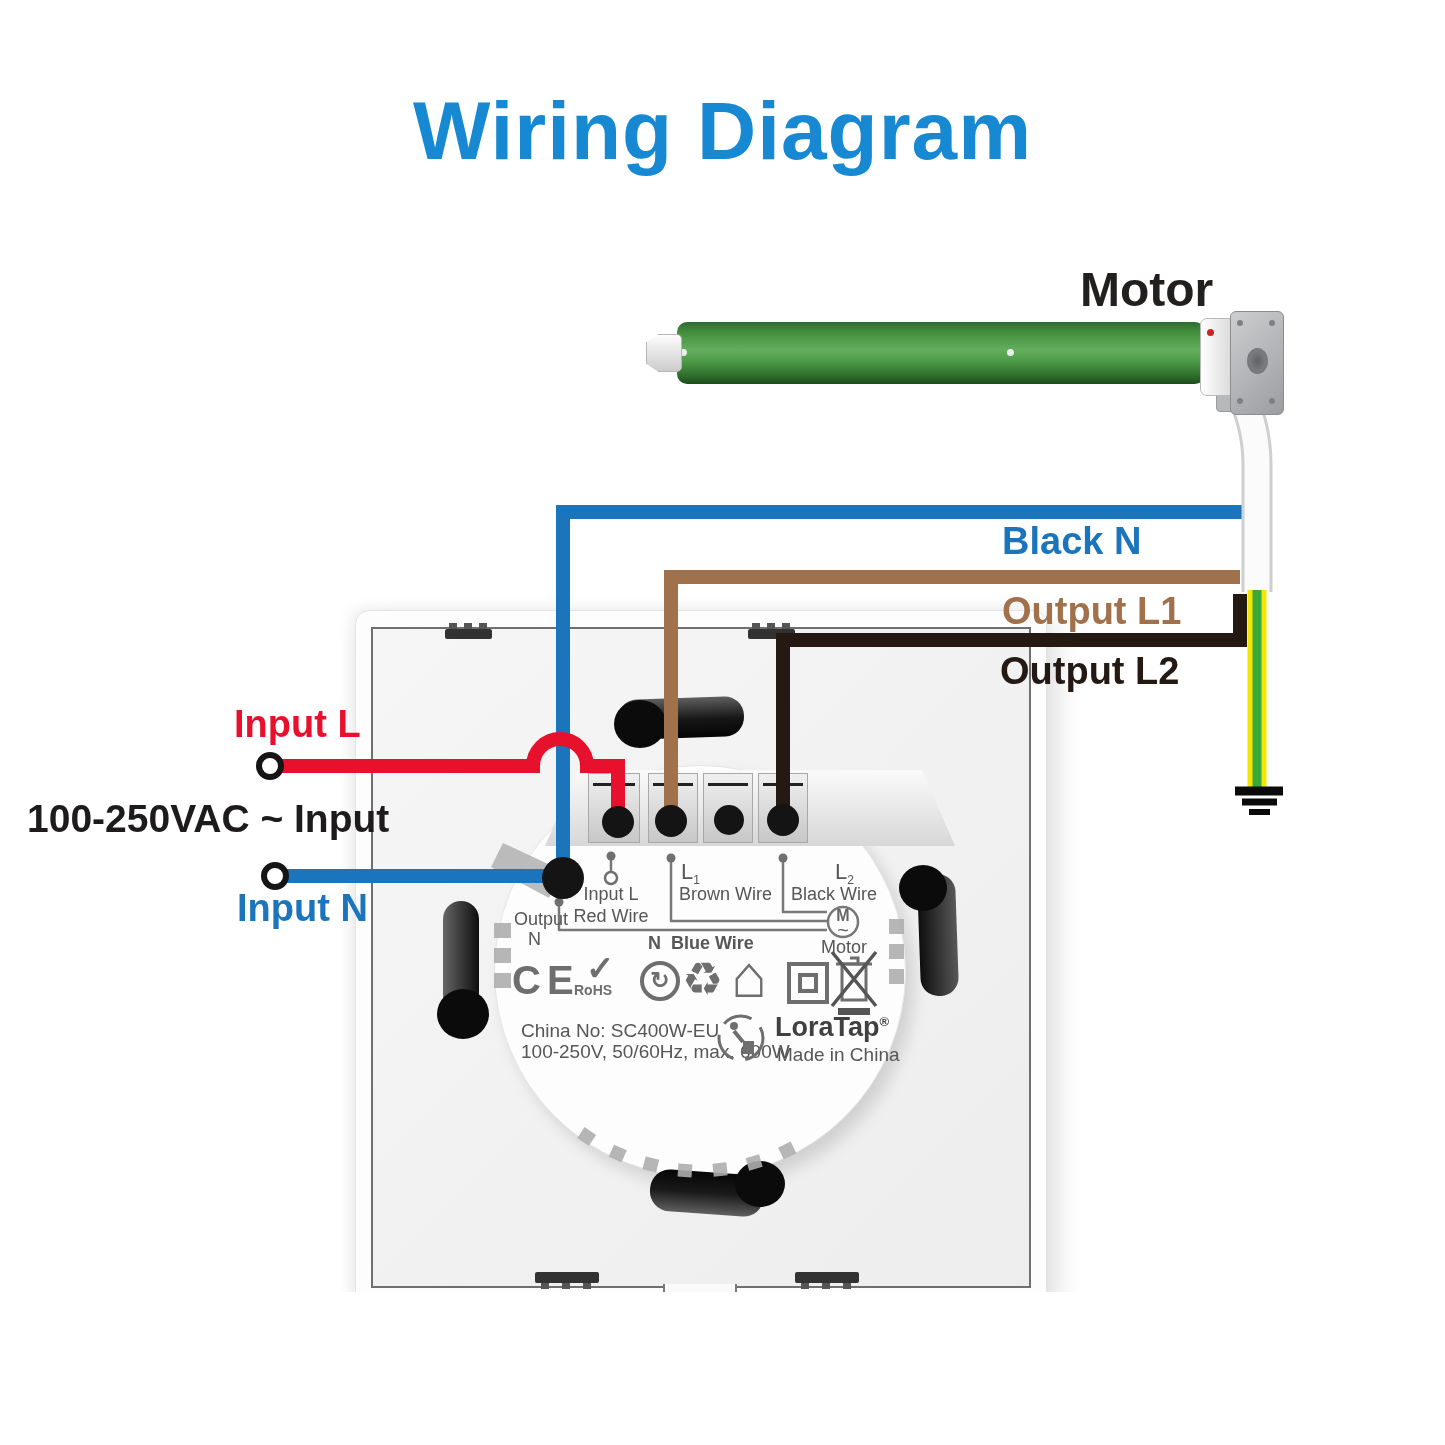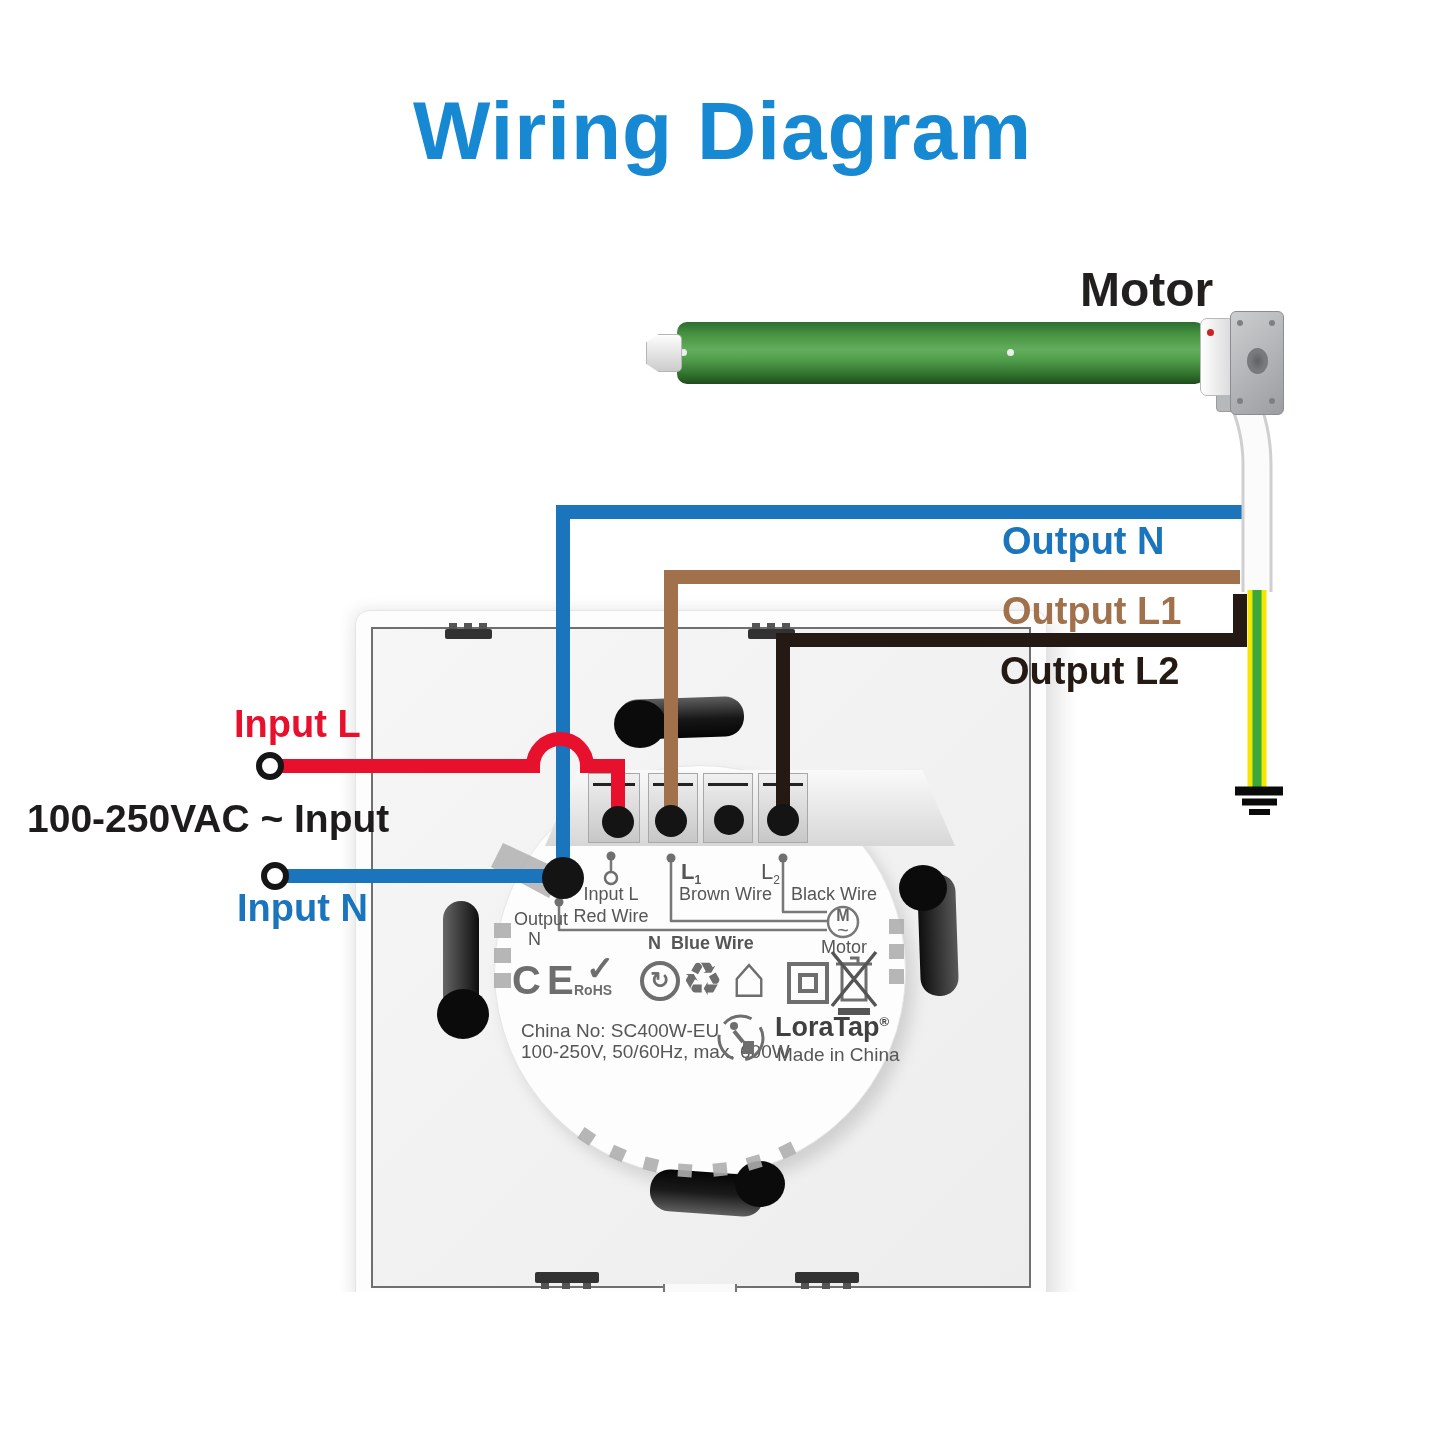--- a/index.html
+++ b/index.html
@@ -211,30 +211,30 @@
     <div class="screw" style="left:6px;top:8px;"></div>
     <div class="screw" style="left:38px;top:8px;"></div>
     <div class="screw" style="left:6px;top:86px;"></div>
     <div class="screw" style="left:38px;top:86px;"></div>
   </div>
   <div class="abs motor-title">Motor</div>
 
   <div class="abs lbl-38" style="left:234px;top:703px;color:var(--wire_red);">Input L</div>
   <div class="abs" style="left:27px;top:797px;font-size:39px;font-weight:bold;color:var(--label_black);white-space:nowrap;">100-250VAC ~ Input</div>
   <div class="abs lbl-38" style="left:237px;top:887px;color:var(--wire_blue);">Input N</div>
-  <div class="abs lbl-38" style="left:1002px;top:520px;color:var(--wire_blue);">Output N</div>
+  <div class="abs lbl-38" style="left:1002px;top:520px;color:var(--wire_blue);">Black N</div>
   <div class="abs lbl-38" style="left:1002px;top:590px;color:var(--wire_brown);">Output L1</div>
   <div class="abs lbl-38" style="left:1000px;top:650px;color:var(--wire_black);">Output L2</div>
 
 
   <div class="abs mtext" style="left:555px;top:884px;width:112px;text-align:center;">Input L</div>
   <div class="abs mtext" style="left:555px;top:906px;width:112px;text-align:center;">Red Wire</div>
-  <div class="abs mtext" style="left:681px;top:859px;font-size:22px;font-weight:bold;"><span>L</span><sub class="msub">1</sub></div>
+  <div class="abs mtext" style="left:681px;top:859px;font-size:22px;"><span>L</span><sub class="msub">1</sub></div>
   <div class="abs mtext" style="left:679px;top:884px;">Brown Wire</div>
-  <div class="abs mtext" style="left:761px;top:859px;font-size:22px;"><span>L</span><sub class="msub">2</sub></div>
+  <div class="abs mtext" style="left:835px;top:859px;font-size:22px;"><span>L</span><sub class="msub">2</sub></div>
   <div class="abs mtext" style="left:791px;top:884px;">Black Wire</div>
   <div class="abs mtext" style="left:514px;top:909px;">Output</div>
   <div class="abs mtext" style="left:528px;top:929px;">N</div>
   <div class="abs mtext pre" style="left:648px;top:933px;">N  Blue Wire</div>
   <div class="abs" style="left:828px;top:907px;width:30px;text-align:center;font-size:16px;font-weight:bold;color:#666;">M</div>
   <div class="abs" style="left:828px;top:919px;width:30px;text-align:center;font-size:20px;color:#666;">~</div>
   <div class="abs mtext" style="left:819px;top:937px;width:50px;text-align:center;">Motor</div>
 
   <div class="abs cert" style="left:512px;top:958px;font-size:40px;font-weight:bold;letter-spacing:6px;">CE</div>
   <div class="abs cert" style="left:586px;top:948px;font-size:34px;font-weight:bold;">✓</div>

